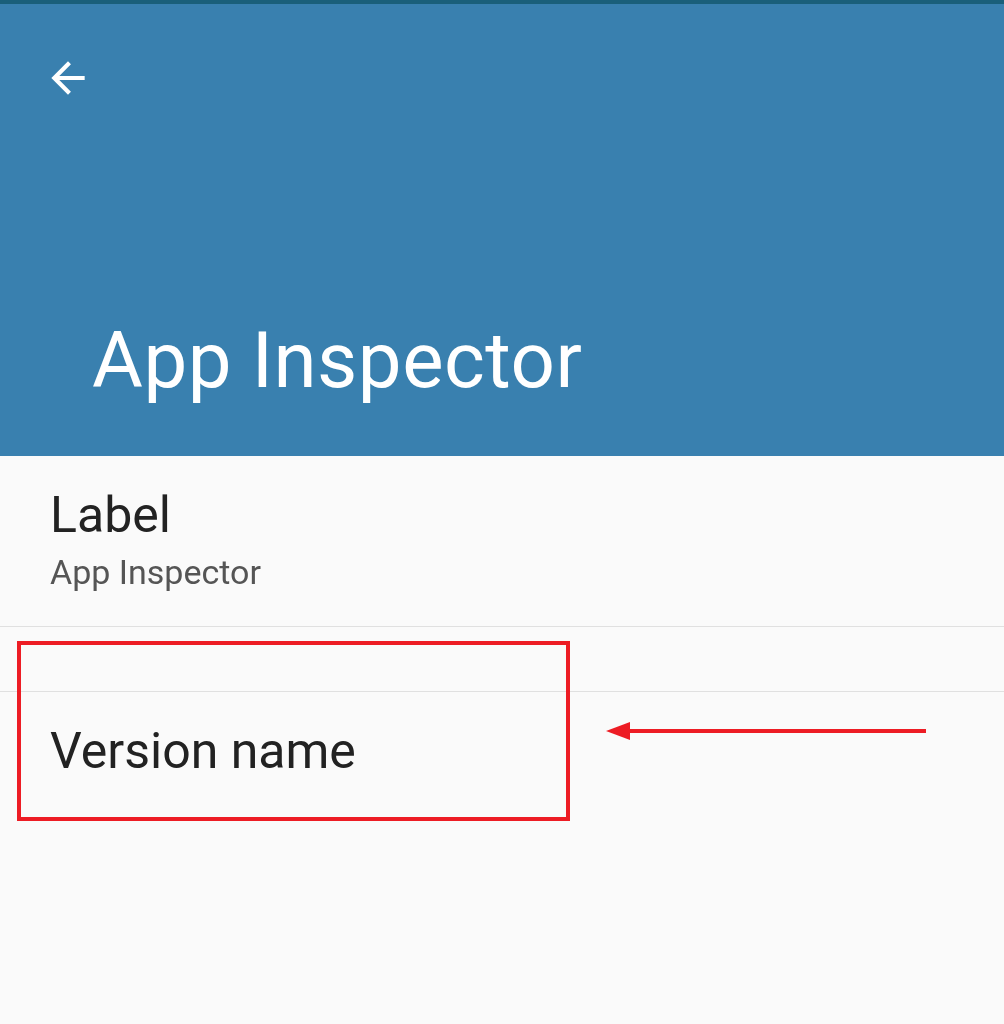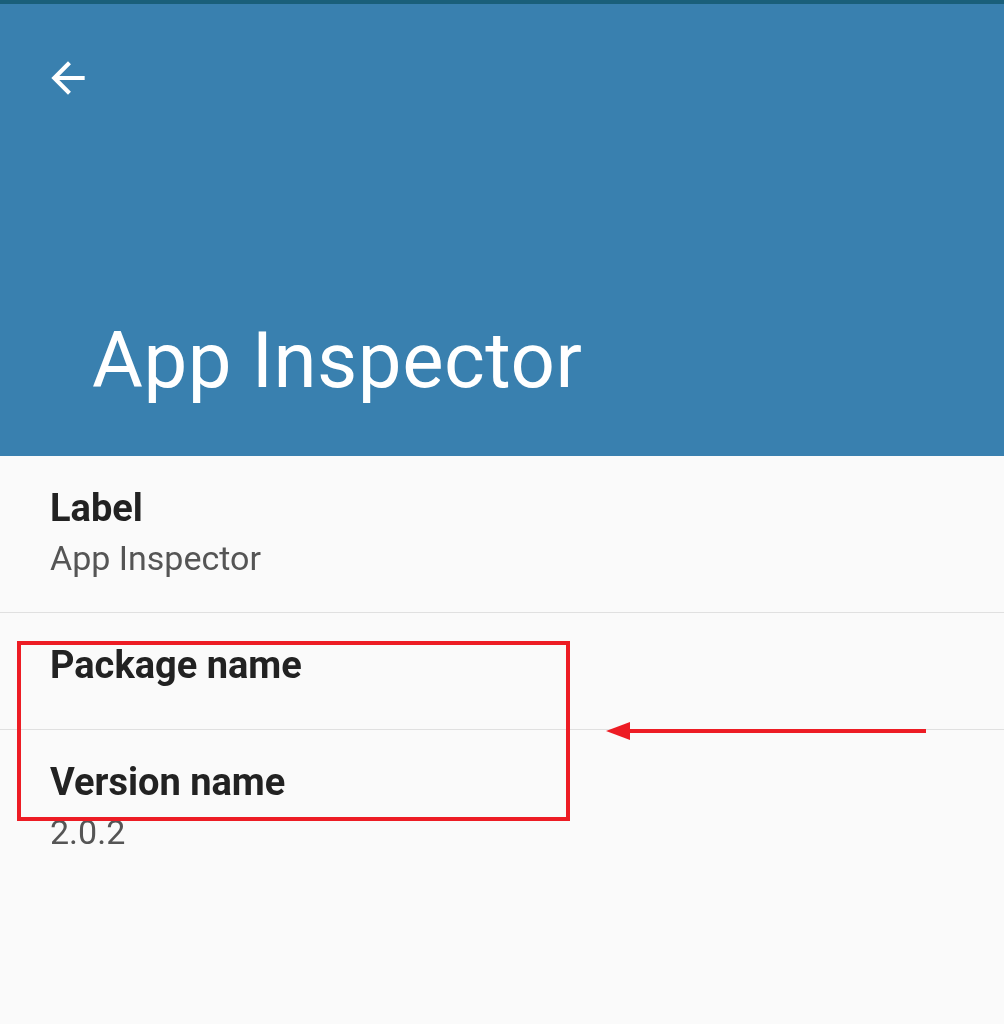--- a/index.html
+++ b/index.html
@@ -47,22 +47,22 @@
     }
     .list {
       background: #fafafa;
     }
     .list-item {
       padding: 30px 50px 34px 50px;
       border-bottom: 1px solid #e0e0e0;
     }
     .list-item-title {
       color: #222222;
-      font-size: 38px;
-      font-weight: 700;
+      font-size: 50px;
+      font-weight: 400;
       margin-bottom: 8px;
     }
     .list-item-value {
       color: #555555;
       font-size: 34px;
       font-weight: 400;
     }
     .annotation-box {
       position: absolute;
       border: 4px solid #ed1c24;
@@ -92,25 +92,23 @@
   </div>
   <div class="header-title">App Inspector</div>
 </div>
 
 <div class="list">
   <div class="list-item">
     <div class="list-item-title">Label</div>
     <div class="list-item-value">App Inspector</div>
   </div>
   <div class="list-item package-item">
-    <div class="list-item-title">Package name</div>
   </div>
   <div class="list-item" style="border-bottom:none;">
     <div class="list-item-title">Version name</div>
-    <div class="list-item-value">2.0.2</div>
   </div>
 </div>
 
 <div class="annotation-box" style="top:641px; left:17px; width:553px; height:180px;"></div>
 
 <div class="annotation-arrow" style="top:720px; left:606px; width:330px; height:22px;">
   <svg width="330" height="22" viewBox="0 0 330 22">
     <line x1="320" y1="11" x2="18" y2="11" stroke="#ed1c24" stroke-width="4"></line>
     <polygon points="0,11 24,2 24,20" fill="#ed1c24"></polygon>
   </svg>

